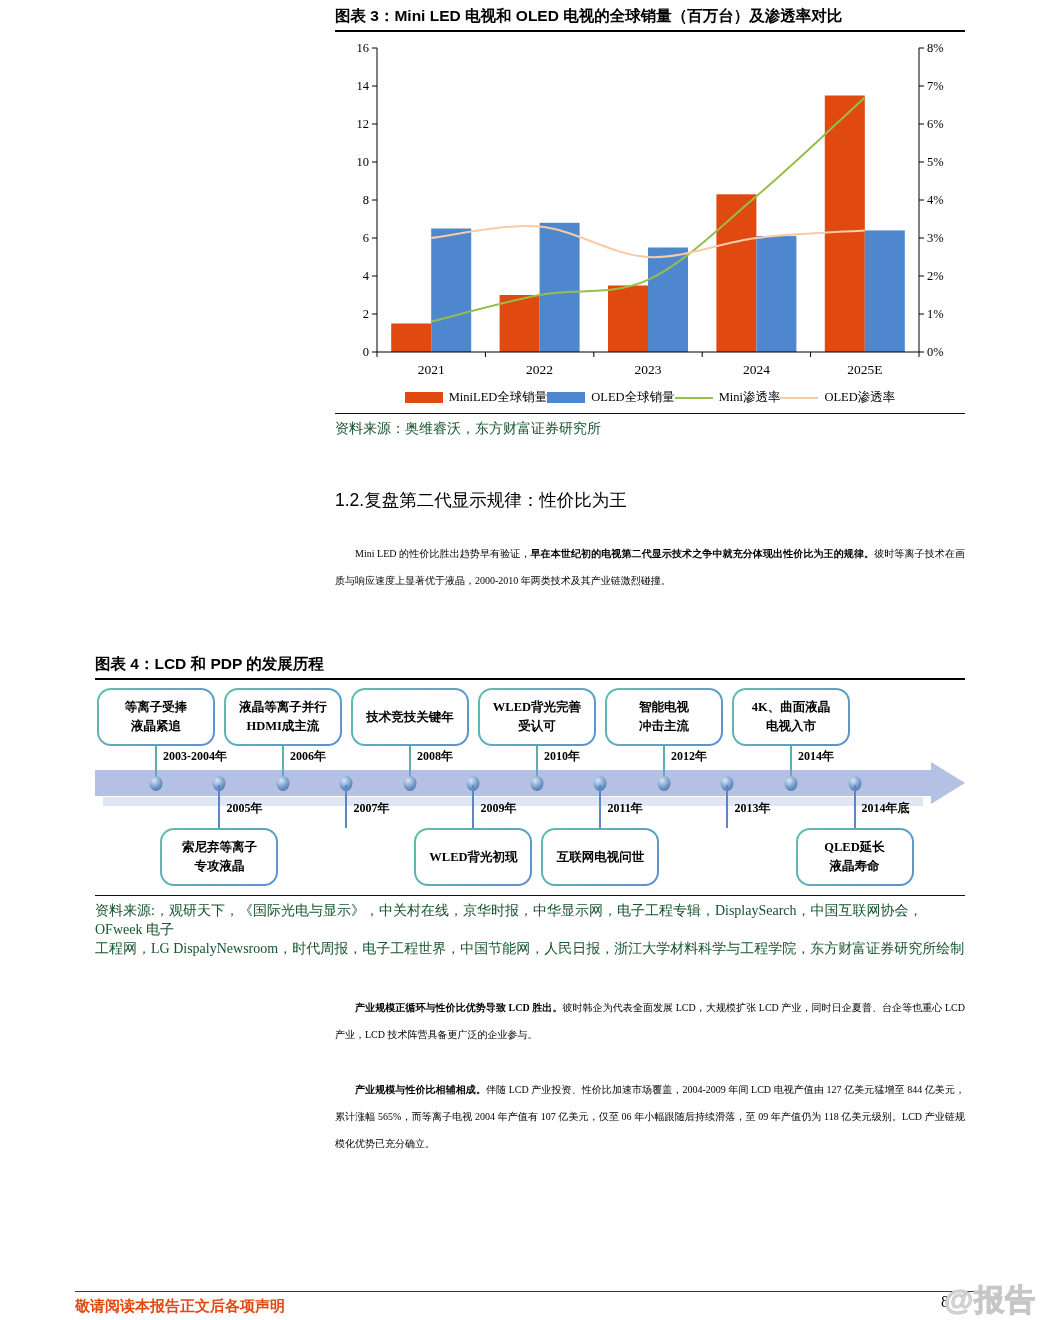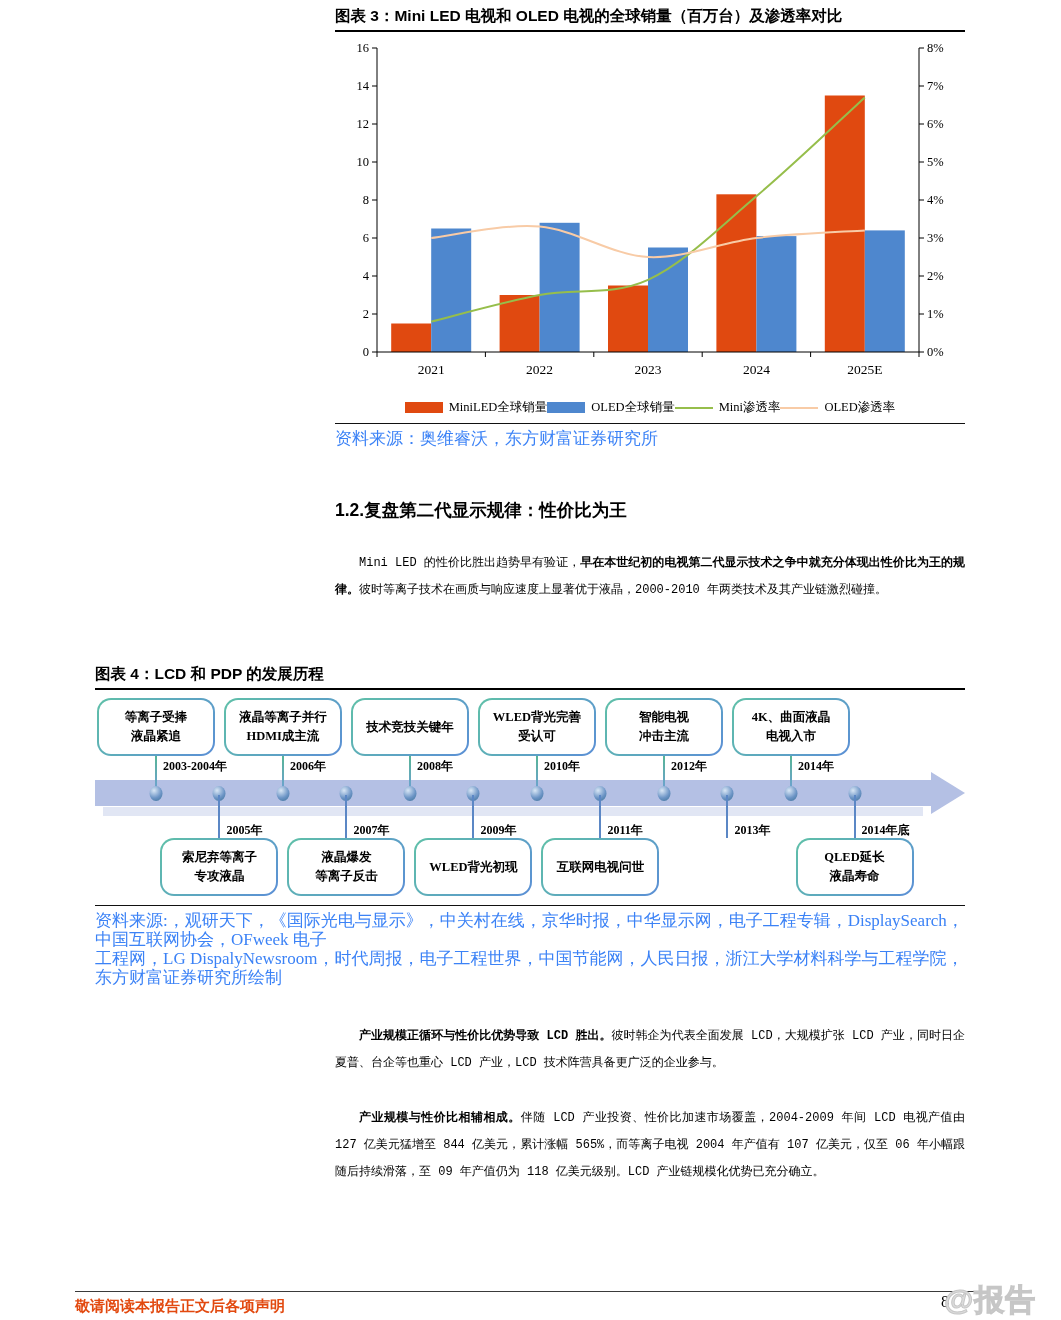--- a/index.html
+++ b/index.html
@@ -12,34 +12,34 @@
     font-family:"Liberation Sans","DejaVu Sans",sans-serif;
     font-weight:700;font-size:15.5px;line-height:22px;
     border-bottom:2px solid #000;padding-bottom:3px;
   }
   
   .fig3{margin:5px 96px 0 335px;width:630px;}
   .fig3 svg{display:block;margin-top:2px;}
   .ax{stroke:#000;stroke-width:1;}
   .tick-label{font-family:"Liberation Serif","DejaVu Serif",serif;font-size:12.5px;fill:#000;}
   .cat-label{font-family:"Liberation Serif","DejaVu Serif",serif;font-size:13.5px;fill:#000;}
-  .legend{display:flex;justify-content:center;align-items:center;margin-top:13px;}
+  .legend{display:flex;justify-content:center;align-items:center;margin-top:3px;}
   .legend-item{display:flex;align-items:center;gap:6px;font-size:12.5px;}
   .sw-bar{width:38px;height:11px;display:inline-block;}
   .sw-line{width:38px;height:0;border-top:2px solid;display:inline-block;}
   .fig-rule{border-top:1.6px solid #111;margin-top:7px;}
-  .source{font-size:17px;line-height:19px;padding-top:5px;color:#3b82f6;}
+  .source{font-size:14px;line-height:19px;padding-top:5px;color:#14532d;}
   
   .sec-heading{
     margin:50px 96px 7px 335px;font-family:"Liberation Sans","DejaVu Sans",sans-serif;
-    font-weight:700;font-size:17.5px;
+    font-weight:400;font-size:17.5px;
   }
   .body-p{
-    margin:28px 96px 0 335px;width:630px;font-size:12px;line-height:27px;
-    text-align:justify;text-indent:2em;font-family:Liberation Mono, monospace;
+    margin:28px 96px 0 335px;width:630px;font-size:10px;line-height:27px;
+    text-align:justify;text-indent:2em;
   }
   .body-p b{font-weight:700;}
   
   .fig4{margin:59px 96px 0 95px;width:870px;}
   .timeline{position:relative;height:200px;margin-top:8px;}
   .tl-box{position:absolute;width:118px;height:58px;transform:translateX(-50%);left:var(--c);
     border-radius:14px;padding:2px;background:linear-gradient(135deg,#5fc0a8,#5b8fd6);box-sizing:border-box;}
   .tl-box.top{top:0;}
   .tl-box.bottom{top:140px;}
   .tl-inner{background:#fff;border-radius:12px;width:100%;height:100%;display:flex;flex-direction:column;
@@ -48,21 +48,21 @@
   .tl-conn.topc{top:58px;height:37px;background:linear-gradient(#57b596,#6f9fd8);}
   .tl-conn.botc{top:97px;height:43px;background:#5b87c5;}
   .tl-band{position:absolute;left:0;right:34px;top:82px;height:26px;background:#b4c0e4;}
   .tl-arrow{position:absolute;right:0;top:74px;width:0;height:0;border-top:21px solid transparent;
     border-bottom:21px solid transparent;border-left:34px solid #b4c0e4;}
   .tl-shadow{position:absolute;left:8px;right:42px;top:109px;height:9px;background:#e1e6f4;}
   .tl-dot{position:absolute;width:13px;height:15px;border-radius:50%;transform:translateX(-50%);
     left:var(--c);top:88px;background:radial-gradient(circle at 35% 30%,#d8e6f5,#6d95c6 55%,#3a6f96);}
   .tl-year{position:absolute;left:calc(var(--c) + 7px);font-weight:700;font-size:12px;white-space:nowrap;}
   .tl-year.topy{top:60px;}
-  .tl-year.boty{top:124px;}
+  .tl-year.boty{top:112px;}
   
   .footer-rule{position:absolute;left:75px;width:910px;top:1291px;border-top:1.5px solid #3a3a3a;}
   .footer-notice{position:absolute;left:75px;top:1297px;
     font-family:"Liberation Sans","DejaVu Sans",sans-serif;font-weight:700;font-size:15px;color:#e2490f;}
   .page-num{position:absolute;left:941px;top:1293px;font-size:16px;}
   .watermark{position:absolute;left:944px;top:1280px;font-size:30px;letter-spacing:1px;
     font-family:"Liberation Sans","DejaVu Sans",sans-serif;font-weight:700;color:#dcdcdc;
     -webkit-text-stroke:1px #c6c6c6;}
 </style>
 </head>
@@ -246,26 +246,20 @@
     <div class="tl-year boty" style="--c:58.1%">2011年</div>
     <div class="tl-year boty" style="--c:72.7%">2013年</div>
     <div class="tl-year boty" style="--c:87.3%">2014年底</div>
 
     <div class="tl-box bottom" style="--c:14.3%">
         <div class="tl-inner">
           <span>索尼弃等离子</span>
           <span>专攻液晶</span>
         </div>
       </div>
-    <div class="tl-box bottom" style="--c:28.9%">
-        <div class="tl-inner">
-          <span>液晶爆发</span>
-          <span>等离子反击</span>
-        </div>
-      </div>
     <div class="tl-box bottom" style="--c:43.5%">
         <div class="tl-inner">
           <span>WLED背光初现</span>
           <span></span>
         </div>
       </div>
     <div class="tl-box bottom" style="--c:58.1%">
         <div class="tl-inner">
           <span>互联网电视问世</span>
           <span></span>

